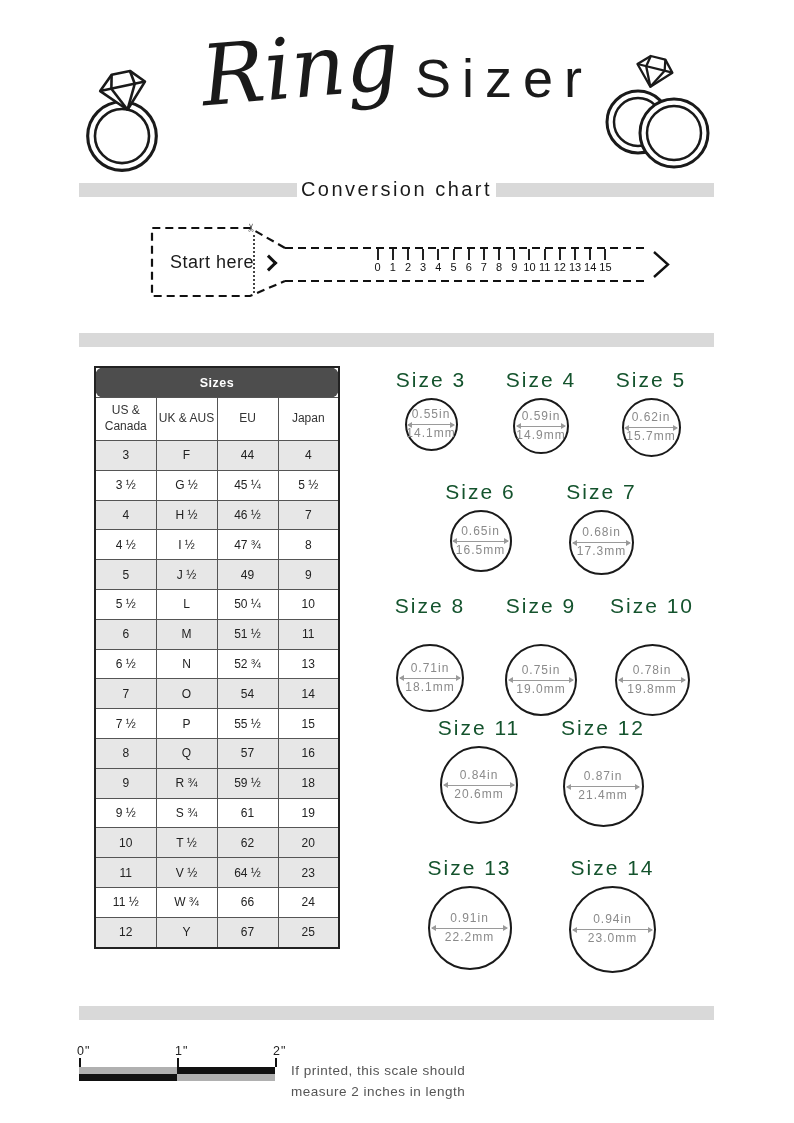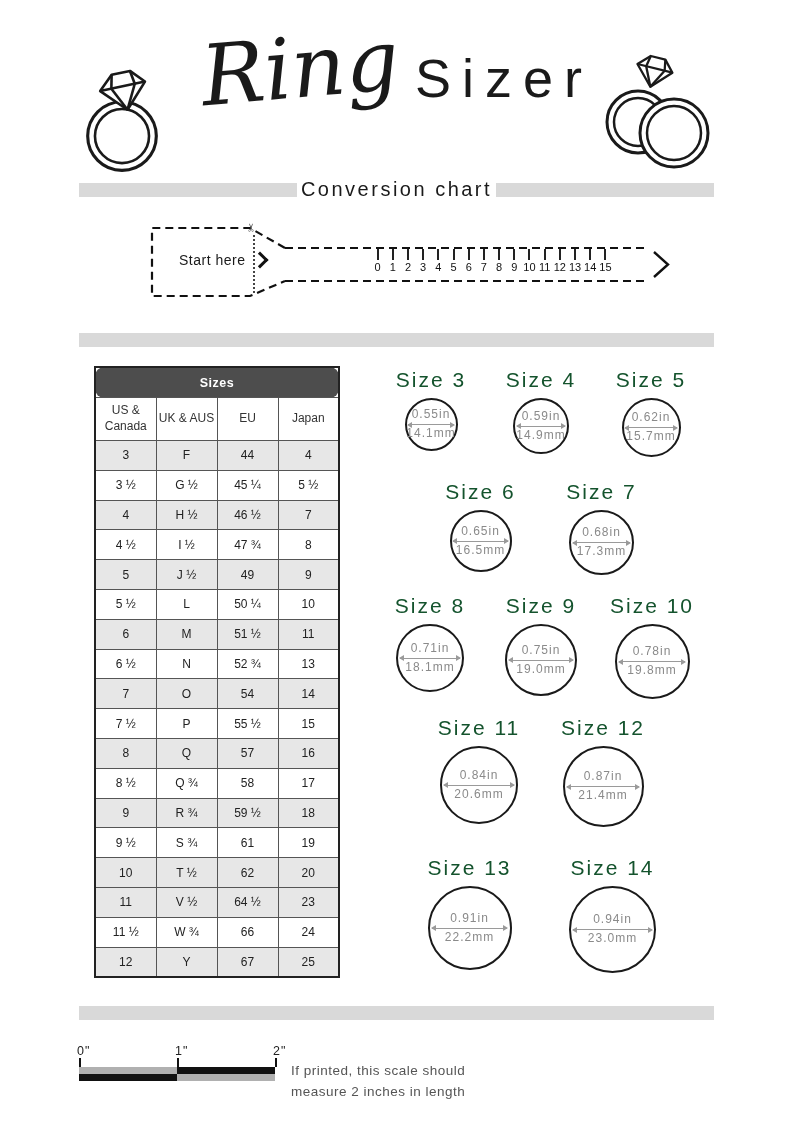--- a/index.html
+++ b/index.html
@@ -15,21 +15,21 @@
   .ring-icon-left{position:absolute;left:70px;top:66px;}
   .rings-icon-right{position:absolute;left:598px;top:48px;}
   .subtitle-row{position:absolute;top:178px;left:79px;width:635px;display:flex;
                 align-items:center;gap:4px;}
   .subtitle-bar{flex:1;height:14px;background:#d9d9d9;}
   .subtitle-text{font-size:20px;letter-spacing:2.5px;white-space:nowrap;}
 
   
   .sizer{position:absolute;left:150px;top:222px;width:540px;height:80px;}
   .sizer svg.outline{position:absolute;left:0;top:0;}
-  .start-label{position:absolute;left:29px;top:30px;font-size:14px;letter-spacing:0.5px;
+  .start-label{position:absolute;left:20px;top:30px;font-size:18px;letter-spacing:0.5px;
                display:flex;align-items:center;gap:9px;}
   .start-chevron{width:9px;height:9px;border-top:3px solid #111;border-right:3px solid #111;
                  transform:rotate(45deg);display:inline-block;}
   .cut-line{position:absolute;left:103px;top:13px;height:58px;border-left:2px dotted #444;}
   .scissors{position:absolute;left:97px;top:-1px;font-size:11px;color:#444;
             transform:rotate(-90deg);font-family:"DejaVu Sans",sans-serif;}
   .ruler{position:absolute;left:220px;top:27px;display:flex;}
   .tick-cell{width:15.2px;display:flex;flex-direction:column;align-items:center;}
   .tick-mark{width:2px;height:11px;background:#222;}
   .tick-num{font-size:11px;color:#111;margin-top:1px;}
@@ -53,21 +53,21 @@
   
   .circles{position:absolute;left:351px;top:368px;width:380px;}
   .circle-row{display:flex;justify-content:center;}
   .circle-row:nth-child(1){height:112px;}
   .circle-row:nth-child(2){height:114px;}
   .circle-row:nth-child(3){height:122px;}
   .circle-row:nth-child(4){height:140px;}
   .circle-row:nth-child(5){height:150px;}
   .circle-row:nth-child(1) .circle-item{width:110px;}
   .circle-row:nth-child(2) .circle-item{width:121px;}
-  .circle-row:nth-child(3) .circle-item{width:111px;}
+  .circle-row:nth-child(3) .circle-item{width:111px;gap:20px;}
   .circle-row:nth-child(4) .circle-item{width:124px;}
   .circle-row:nth-child(5) .circle-item{width:143px;}
   .circle-item{display:flex;flex-direction:column;align-items:center;}
   .size-label{font-size:21px;letter-spacing:2px;color:#14532d;white-space:nowrap;}
   .ring-circle{margin-top:6px;border:2px solid #1a1a1a;border-radius:50%;box-sizing:border-box;
                display:flex;flex-direction:column;align-items:center;justify-content:center;}
   .measure-in,.measure-mm{font-size:12px;color:#8a8a8a;letter-spacing:1px;line-height:1.15;
                white-space:nowrap;}
   .dline{width:94%;height:0;border-top:1px solid #9a9a9a;position:relative;margin:2px 0;}
   .dline::before,.dline::after{content:'';position:absolute;top:-3.5px;width:0;height:0;
@@ -289,26 +289,20 @@
           <td>7 ½</td>
           <td>P</td>
           <td>55 ½</td>
           <td>15</td>
         </tr>
         <tr class="alt">
           <td>8</td>
           <td>Q</td>
           <td>57</td>
           <td>16</td>
-        </tr>
-        <tr>
-          <td>8 ½</td>
-          <td>Q ¾</td>
-          <td>58</td>
-          <td>17</td>
         </tr>
         <tr class="alt">
           <td>9</td>
           <td>R ¾</td>
           <td>59 ½</td>
           <td>18</td>
         </tr>
         <tr>
           <td>9 ½</td>
           <td>S ¾</td>

